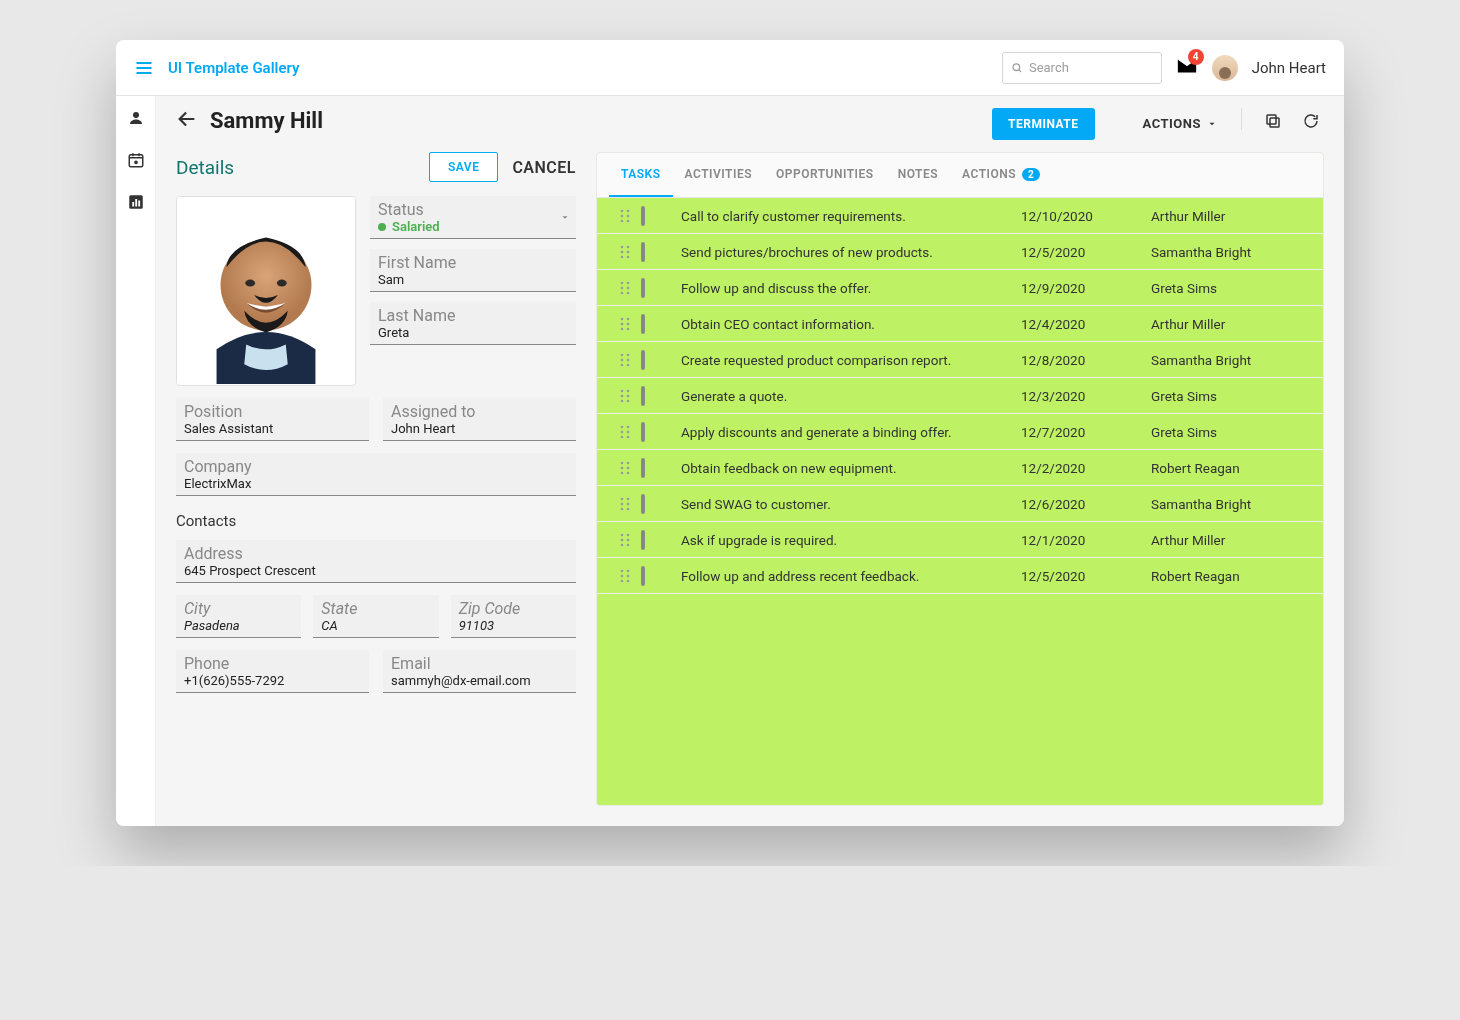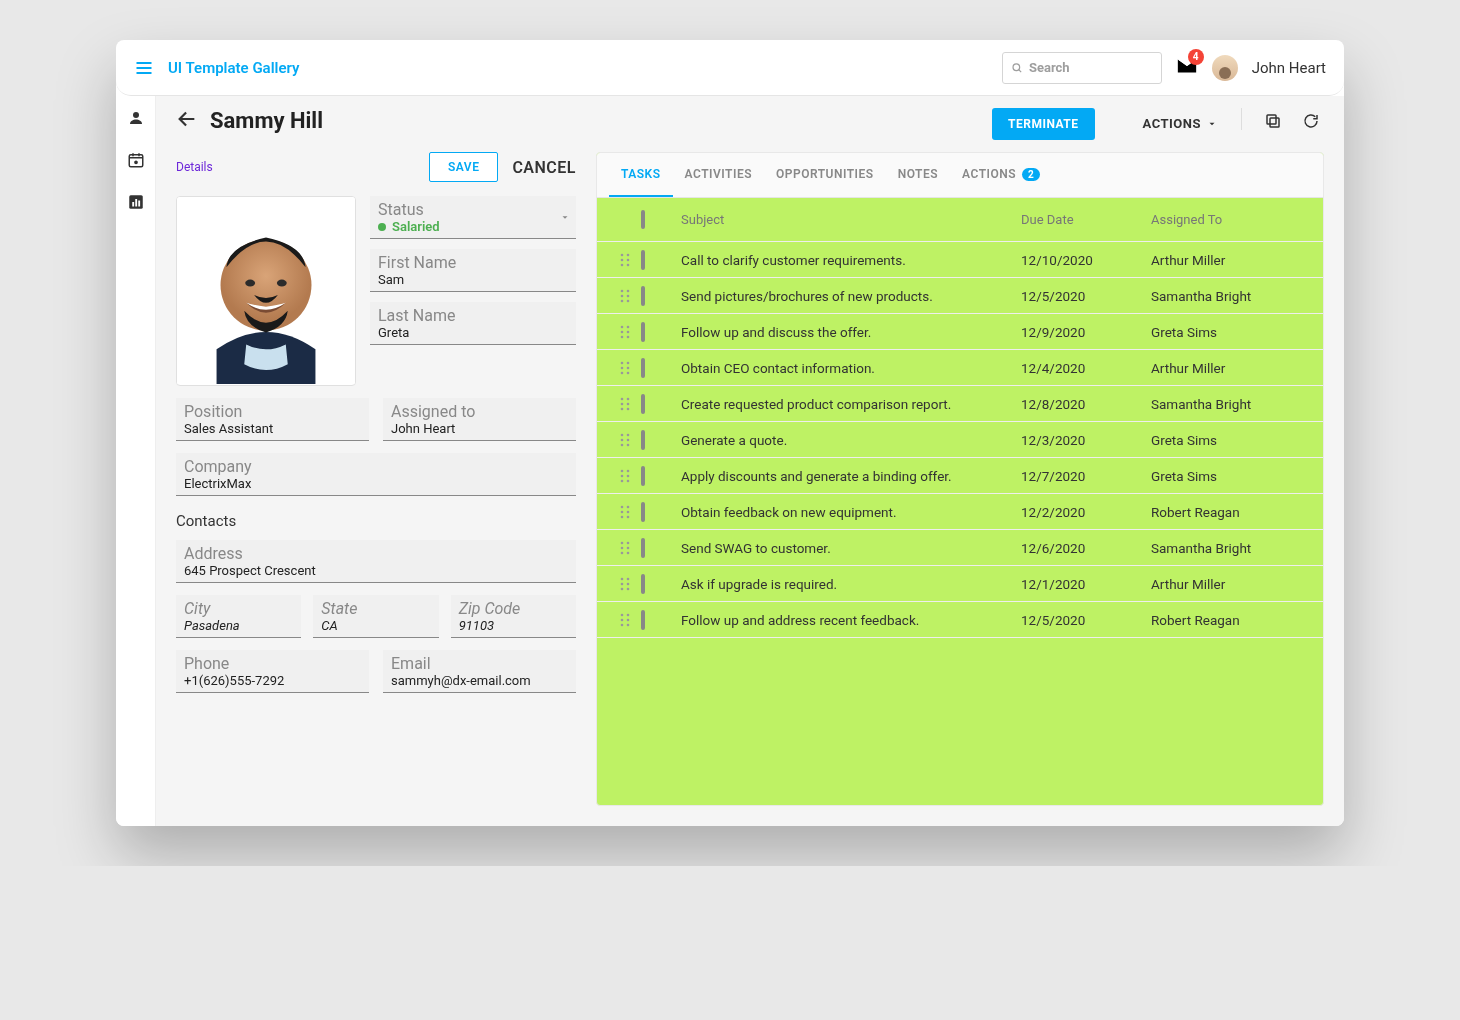--- a/index.html
+++ b/index.html
@@ -1,25 +1,25 @@
 <!DOCTYPE html>
 <html><head>
 <meta charset="utf-8">
 <style>
   * { box-sizing: border-box; margin: 0; padding: 0; font-family: -apple-system, BlinkMacSystemFont, 'Segoe UI', Roboto, Helvetica, Arial, sans-serif; }
   body { background: #e8e8e8; padding: 40px 60px; display: flex; justify-content: center; }
   .app-window { width: 1228px; height: 786px; background: #fff; border-radius: 8px; box-shadow: 0 30px 60px rgba(0,0,0,0.25); overflow: hidden; display: flex; flex-direction: column; }
 
   
-  .topbar { height: 56px; border-bottom: 1px solid #e5e5e5; display: flex; align-items: center; padding: 0 18px; gap: 14px; border-radius: 15px; }
+  .topbar { height: 56px; border-bottom: 1px solid #e5e5e5; display: flex; align-items: center; padding: 0 18px; gap: 14px; }
   .menu-icon { cursor: pointer; color: #03a9f4; display: flex; }
   .app-title { color: #03a9f4; font-weight: 600; font-size: 15px; }
   .topbar-spacer { flex: 1; }
   .search-box { width: 160px; height: 32px; border: 1px solid #d5d5d5; border-radius: 3px; display: flex; align-items: center; padding: 0 8px; gap: 6px; color: #9e9e9e; }
-  .search-box input { border: none; outline: none; font-size: 13px; width: 100%; font-weight: bold; }
+  .search-box input { border: none; outline: none; font-size: 13px; width: 100%; }
   .search-box input::placeholder { color: #9e9e9e; }
   .mail-wrap { position: relative; cursor: pointer; }
   .mail-badge { position: absolute; top: -6px; right: -6px; background: #f44336; color: #fff; font-size: 10px; font-weight: 700; border-radius: 50%; width: 16px; height: 16px; display: flex; align-items: center; justify-content: center; }
   .user-avatar { width: 26px; height: 26px; border-radius: 50%; background: linear-gradient(#f0dabd,#d9b897); display: flex; align-items: flex-end; justify-content: center; overflow: hidden; }
   .user-avatar .head { width: 12px; height: 12px; border-radius: 50%; background: #8a6e55; margin-bottom: 2px; }
   .user-name { font-size: 15px; color: #333; }
 
   
   .body { flex: 1; display: flex; min-height: 0; }
   .sidebar { width: 40px; background: #fff; border-right: 1px solid #eee; display: flex; flex-direction: column; align-items: center; padding-top: 10px; gap: 18px; }
@@ -37,21 +37,21 @@
   .vdiv { width: 1px; height: 22px; background: #ddd; margin: 0 6px; }
   .icon-btn { background: transparent; border: none; cursor: pointer; color: #333; display: flex; padding: 4px; }
 
   
   .content { display: flex; gap: 20px; flex: 1; min-height: 0; }
   .left-col { width: 400px; display: flex; flex-direction: column; }
   .right-col { flex: 1; background: #bef264; border-radius: 4px; border: 1px solid #e8e8e8; display: flex; flex-direction: column; overflow: hidden; }
 
   
   .details-head { display: flex; align-items: center; margin-bottom: 14px; }
-  .details-title { font-size: 12px; color: #6d28d9; text-align: right; }
+  .details-title { font-size: 19px; color: #0f766e; text-align: right; }
   .details-head-spacer { flex: 1; }
   .btn-save { background: #fff; border: 1px solid #03a9f4; color: #03a9f4; font-size: 12px; font-weight: 600; padding: 7px 18px; border-radius: 2px; cursor: pointer; letter-spacing: 0.5px; }
   .btn-cancel { background: transparent; border: none; color: #333; font-size: 16px; font-weight: 600; letter-spacing: 0.5px; margin-left: 14px; cursor: pointer; }
 
   .details-grid { display: flex; gap: 14px; }
   .photo-box { width: 180px; height: 190px; border: 1px solid #e0e0e0; border-radius: 4px; background: #fff; display: flex; align-items: flex-end; justify-content: center; overflow: hidden; }
   .photo-box svg { display: block; }
   .right-fields { flex: 1; display: flex; flex-direction: column; gap: 10px; }
 
   .field { background: #f0f0f0; border-bottom: 1px solid #888; padding: 4px 8px 4px 8px; position: relative; }
@@ -287,27 +287,20 @@
             <div class="tab active">TASKS</div>
             <div class="tab">ACTIVITIES</div>
             <div class="tab">OPPORTUNITIES</div>
             <div class="tab">NOTES</div>
             <div class="tab">
               <span>ACTIONS</span>
               <span class="tab-badge">2</span>
             </div>
           </div>
           <div class="table">
-            <div class="thead">
-              <span class="drag-handle"></span>
-              <span><span class="chk"></span></span>
-              <span>Subject</span>
-              <span>Due Date</span>
-              <span>Assigned To</span>
-            </div>
             <div id="table-body">
                 <div class="trow">
                   <span class="drag-handle">
                     <svg width="10" height="14" viewBox="0 0 10 14" fill="currentColor">
                       <circle cx="2" cy="2" r="1.3"></circle>
                       <circle cx="8" cy="2" r="1.3"></circle>
                       <circle cx="2" cy="7" r="1.3"></circle>
                       <circle cx="8" cy="7" r="1.3"></circle>
                       <circle cx="2" cy="12" r="1.3"></circle>
                       <circle cx="8" cy="12" r="1.3"></circle>

